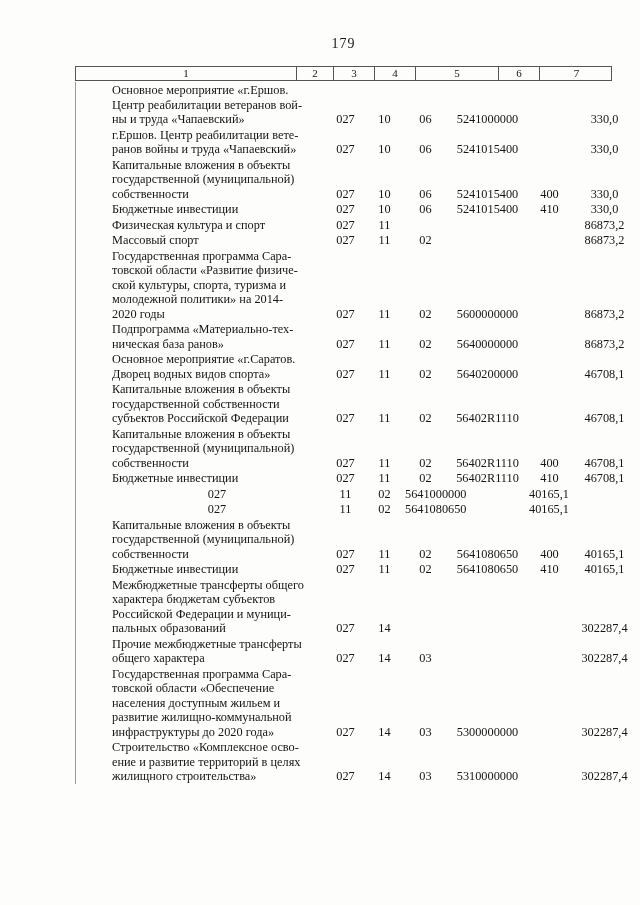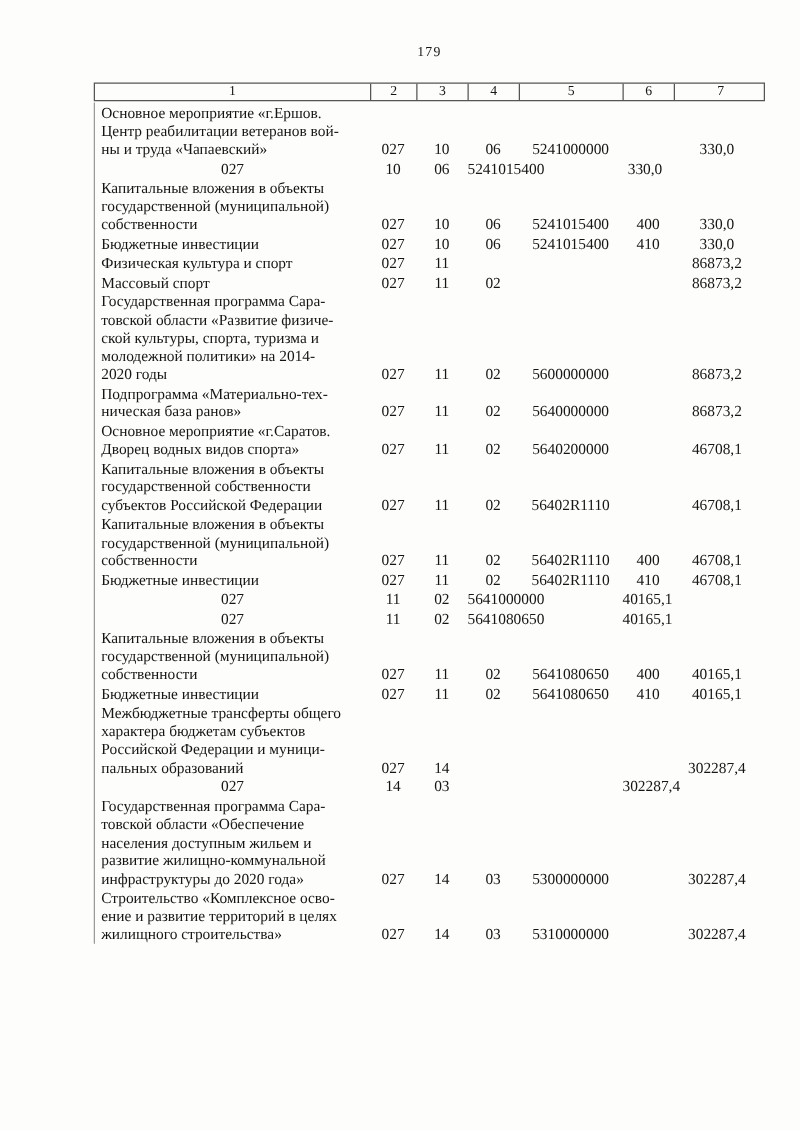--- a/index.html
+++ b/index.html
@@ -6,21 +6,21 @@
   body{
     width:640px;height:905px;
     background:#fdfdfb;
     font-family:"Liberation Serif","DejaVu Serif",serif;
     color:#151515;
     position:relative;
     overflow:hidden;
   }
   .page-number{
     position:absolute;left:75px;top:36px;width:537px;
-    text-align:center;font-size:11px;letter-spacing:1px;font-family:Liberation Serif, serif;
+    text-align:center;font-size:14px;letter-spacing:1px;font-family:Liberation Serif, serif;
   }
   .table-wrap{
     position:absolute;left:75px;top:66px;width:537px;
   }
   .grid{
     display:grid;
     grid-template-columns:220px 37px 41px 41px 83px 41px 74px;
   }
   .thead{
     border:1px solid #555;
@@ -30,21 +30,21 @@
   .thead .hcell{border-left:1px solid #555;}
   .thead .hcell:first-child{border-left:none;}
   .tbody{
     margin-top:1px;
     border-left:1px solid #9a9a96;
     padding-top:1px;
   }
   .row{
     align-items:end;
     margin-bottom:1px;
-    font-size:12.3px;line-height:14.5px;
+    font-size:12.3px;line-height:14.5px;margin-left:31px;
   }
   .cell{min-height:1px;}
   .c-name{
     white-space:pre-line;
     padding-left:5px;padding-right:2px;
   }
   .c-ch,.c-rz,.c-pr,.c-csr,.c-vr{text-align:center;}
   .c-sum{text-align:center;padding-right:5px;}
 </style>
 </head>
@@ -69,20 +69,22 @@
 ны и труда «Чапаевский»</div>
     <div class="cell c-ch">027</div>
     <div class="cell c-rz">10</div>
     <div class="cell c-pr">06</div>
     <div class="cell c-csr">5241000000</div>
     <div class="cell c-vr"></div>
     <div class="cell c-sum">330,0</div>
   </div>
 
   <div class="grid row">
+    <div class="cell c-name">г.Ершов. Центр реабилитации вете-
+ранов войны и труда «Чапаевский»</div>
     <div class="cell c-ch">027</div>
     <div class="cell c-rz">10</div>
     <div class="cell c-pr">06</div>
     <div class="cell c-csr">5241015400</div>
     <div class="cell c-vr"></div>
     <div class="cell c-sum">330,0</div>
   </div>
 
   <div class="grid row">
     <div class="cell c-name">Капитальные вложения в объекты
@@ -243,20 +245,22 @@
 пальных образований</div>
     <div class="cell c-ch">027</div>
     <div class="cell c-rz">14</div>
     <div class="cell c-pr"></div>
     <div class="cell c-csr"></div>
     <div class="cell c-vr"></div>
     <div class="cell c-sum">302287,4</div>
   </div>
 
   <div class="grid row">
+    <div class="cell c-name">Прочие межбюджетные трансферты
+общего характера</div>
     <div class="cell c-ch">027</div>
     <div class="cell c-rz">14</div>
     <div class="cell c-pr">03</div>
     <div class="cell c-csr"></div>
     <div class="cell c-vr"></div>
     <div class="cell c-sum">302287,4</div>
   </div>
 
   <div class="grid row">
     <div class="cell c-name">Государственная программа Сара-

